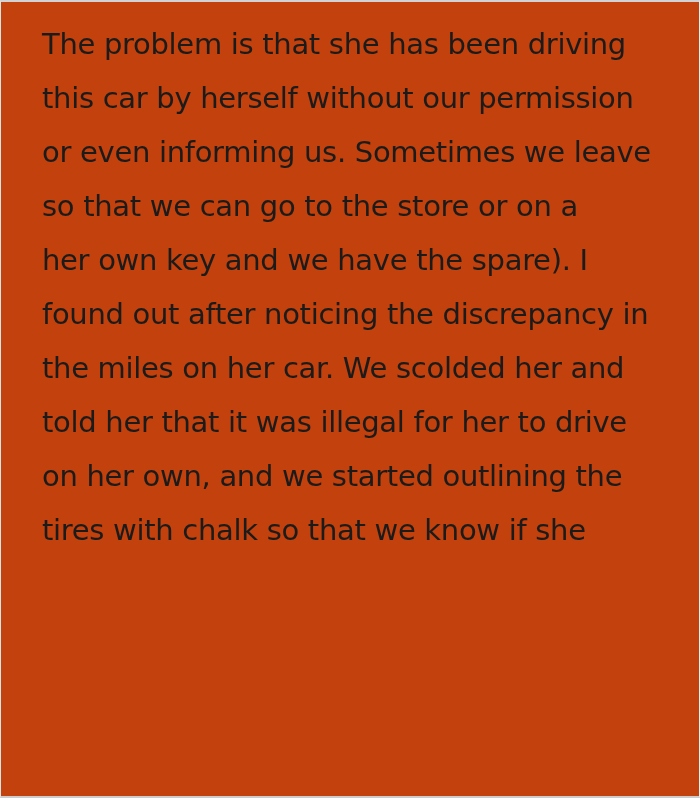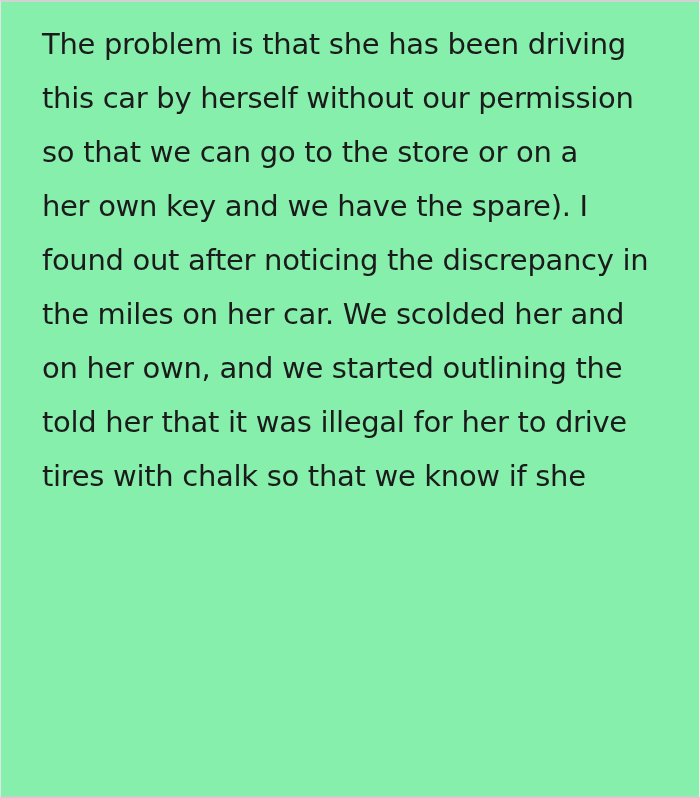--- a/index.html
+++ b/index.html
@@ -5,21 +5,21 @@
   * { margin: 0; padding: 0; box-sizing: border-box; }
   html, body {
     width: 700px;
     height: 798px;
     background: #ffffff;
     font-family: "DejaVu Sans", "Liberation Sans", sans-serif;
   }
   .post-card {
     width: 700px;
     height: 798px;
-    background: #86efac;
+    background: #c2410c;
     border-top: 2px solid #d2d2d4;
     border-bottom: 2px solid #cccccd;
     border-left: 1px solid #e3e3e5;
     border-right: 1px solid #efeff0;
     padding: 15px 14px 0 41px;
     overflow: hidden;
   }
   .text-line {
     font-size: 29px;
     line-height: 54px;
@@ -27,20 +27,21 @@
     color: #1b1b1b;
     white-space: nowrap;
   }
 </style>
 </head>
 <body>
 
 <div class="post-card">
   <div class="text-line">The problem is that she has been driving</div>
   <div class="text-line">this car by herself without our permission</div>
+  <div class="text-line">or even informing us. Sometimes we leave</div>
   <div class="text-line">so that we can go to the store or on a</div>
   <div class="text-line">her own key and we have the spare). I</div>
   <div class="text-line">found out after noticing the discrepancy in</div>
   <div class="text-line">the miles on her car. We scolded her and</div>
+  <div class="text-line">told her that it was illegal for her to drive</div>
   <div class="text-line">on her own, and we started outlining the</div>
-  <div class="text-line">told her that it was illegal for her to drive</div>
   <div class="text-line">tires with chalk so that we know if she</div>
 </div>
 
 </body></html>

